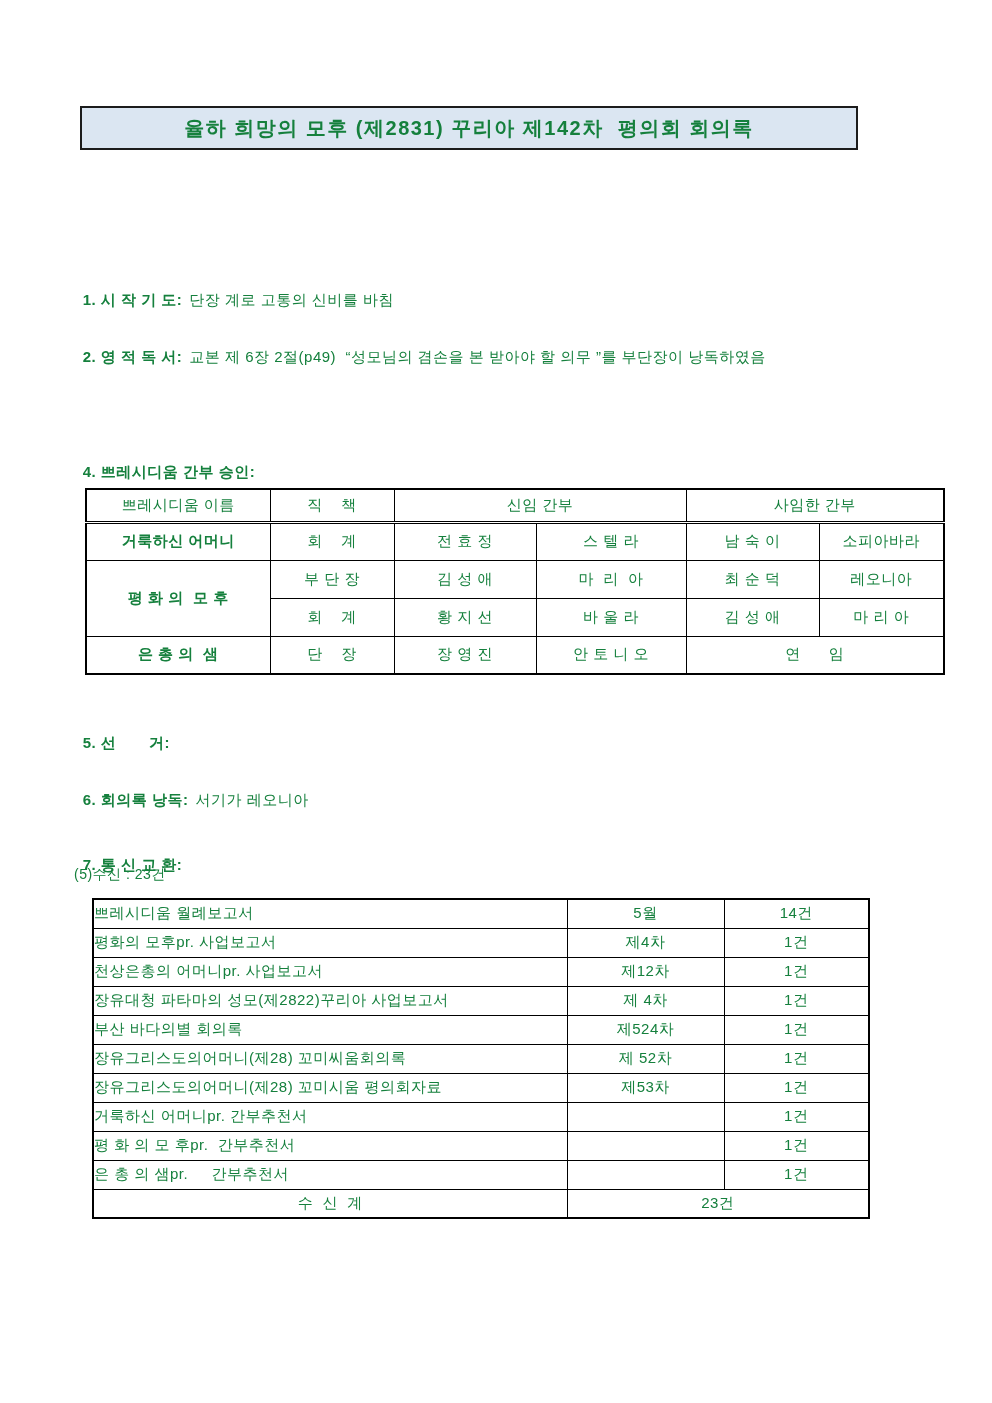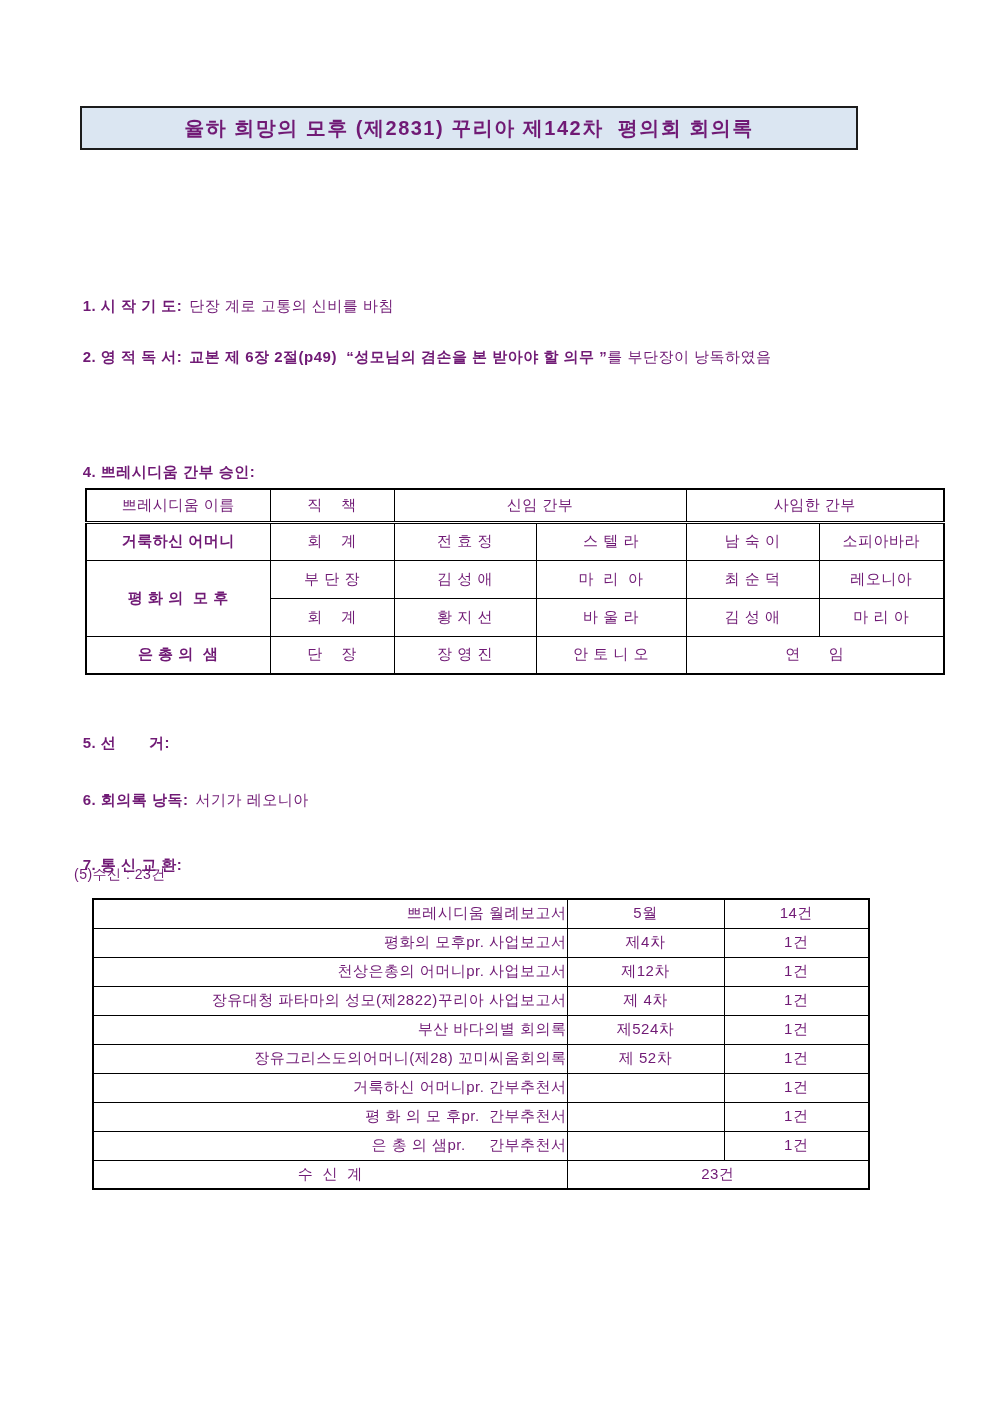--- a/index.html
+++ b/index.html
@@ -3,21 +3,21 @@
 <meta charset="utf-8">
 <style>
   * { margin: 0; padding: 0; box-sizing: border-box; }
   html, body { background: #ffffff; }
   .page {
     position: relative;
     width: 992px;
     height: 1403px;
     background: #ffffff;
     font-family: "Liberation Sans", sans-serif;
-    color: #701a75;
+    color: #15803d;
   }
   .title-box {
     position: absolute;
     left: 80px; top: 106px;
     width: 778px; height: 44px;
     background: #dbe6f2;
     border: 2px solid #1c1c1c;
     display: flex;
     align-items: center;
     justify-content: center;
@@ -38,21 +38,21 @@
     white-space: pre;
   }
   .section {
     position: absolute;
     left: 64px;
     font-size: 15px;
     letter-spacing: 0.5px;
     white-space: pre-wrap;
   }
   .heading { font-weight: bold; margin-right: 7px; }
-  .bold-run { font-weight: bold; }
+  .bold-run { font-weight: normal; }
   .sub-item {
     position: absolute;
     left: 74px;
     font-size: 14px;
     letter-spacing: 0.5px;
     white-space: pre-wrap;
   }
   table.tbl {
     position: absolute;
     border-collapse: collapse;
@@ -73,34 +73,34 @@
     font-weight: normal;
     border-bottom: 3px double #000;
   }
   .officers { left: 85px; top: 488px; width: 858px; }
   .officers th { height: 33px; margin-left: 24px; }
   .officers td { height: 38px; }
   .officers td.name { font-weight: bold; }
   .mail { left: 92px; top: 898px; width: 776px; }
   .mail th { height: 33px; }
   .mail td { height: 29px; }
-  .mail td.item { text-align: right; padding-left: 13px; }
+  .mail td.item { text-align: left; }
   .mail td.sum { font-weight: normal; }
 </style>
 </head>
 <body>
 
 <div class="page">
 
   <div class="title-box">
     <div class="title-text">율하 희망의 모후 (제2831) 꾸리아 제142차  평의회 회의록</div>
   </div>
 
 
-  <div class="section" style="top:280px">
+  <div class="section" style="top:274px">
     <span class="heading">1. 시 작 기 도:</span><span>단장 계로 고통의 신비를 바침</span>
   </div>
 
   <div class="section" style="top:331px">
     <span class="heading">2. 영 적 독 서:</span><span class="bold-run">교본 제 6장 2절(p49)  “성모님의 겸손을 본 받아야 할 의무 ”</span><span>를 부단장이 낭독하였음</span>
   </div>
 
 
   <div class="section" style="top:446px">
     <span class="heading">4. 쁘레시디움 간부 승인:</span>
@@ -200,20 +200,25 @@
       <td class="item">부산 바다의별 회의록</td>
       <td>제524차</td>
       <td>1건</td>
     </tr>
     <tr>
       <td class="item">장유그리스도의어머니(제28) 꼬미씨움회의록</td>
       <td>제 52차</td>
       <td>1건</td>
     </tr>
     <tr>
+      <td class="item">장유그리스도의어머니(제28) 꼬미시움 평의회자료</td>
+      <td>제53차</td>
+      <td>1건</td>
+    </tr>
+    <tr>
       <td class="item">거룩하신 어머니pr. 간부추천서</td>
       <td></td>
       <td>1건</td>
     </tr>
     <tr>
       <td class="item">평 화 의 모 후pr.  간부추천서</td>
       <td></td>
       <td>1건</td>
     </tr>
     <tr>

